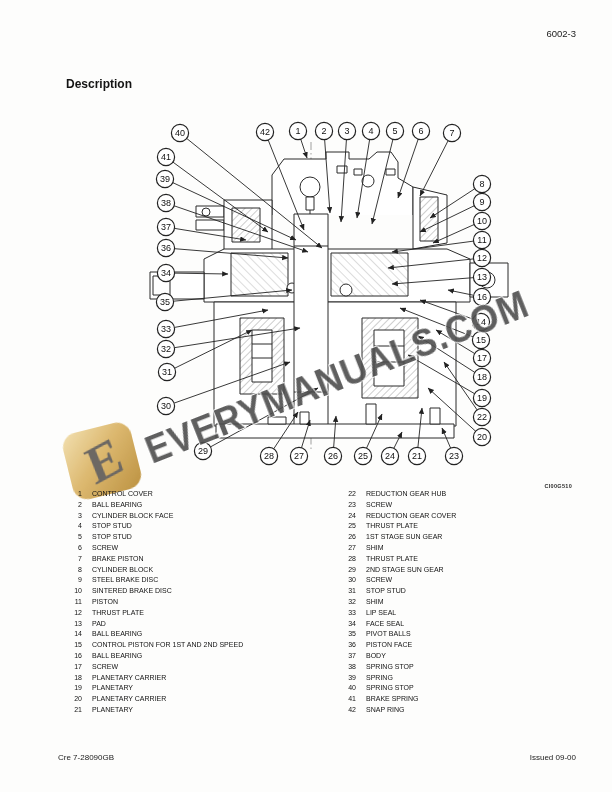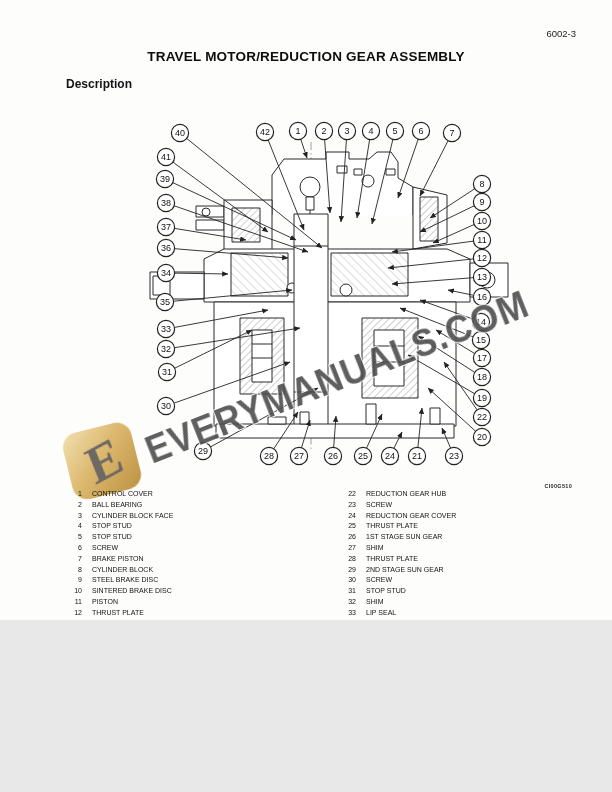--- a/index.html
+++ b/index.html
@@ -1,16 +1,16 @@
 <!DOCTYPE html>
 <html><head>
 <meta charset="utf-8">
 <style>
   html,body{margin:0;padding:0;background:#e8e8e8;}
-  .page{position:relative;width:612px;height:620px;background:#fdfdfc;margin:0 auto;
+  .page{position:relative;width:612px;height:792px;background:#fdfdfc;margin:0 auto;
         font-family:"Liberation Sans", sans-serif;color:#141414;overflow:hidden;}
   .page-number{position:absolute;top:28px;right:36px;font-size:9.5px;color:#1a1a1a;}
   .page-title{position:absolute;top:49px;left:0;right:0;text-align:center;margin:0;
         font-size:13.5px;font-weight:bold;letter-spacing:.2px;color:#0d0d0d;}
   .section-heading{position:absolute;top:77px;left:66px;font-size:12px;font-weight:bold;}
   #diagram{position:absolute;left:0;top:0;width:612px;height:792px;}
   .fig-code{position:absolute;top:483px;right:40px;font-size:5.5px;font-weight:bold;
         letter-spacing:.3px;color:#2a2a2a;}
   .parts-list .col{position:absolute;top:489px;}
   #col-left{left:64px;width:272px;}
@@ -21,21 +21,20 @@
   .footer{position:absolute;top:753px;left:0;right:0;height:12px;font-size:8px;color:#1a1a1a;}
   .footer-left{position:absolute;left:58px;}
   .footer-right{position:absolute;right:36px;}
 </style>
 </head>
 <body>
 
 <div class="page">
 
   <div class="page-number">6002-3</div>
-  <h1 class="page-title">TRAVEL MOTOR/REDUCTION GEAR ASSEMBLY</h1>
   <div class="section-heading">Description</div>
 
   <svg id="diagram" viewBox="0 0 612 792" xmlns="http://www.w3.org/2000/svg">
     <defs>
       <pattern id="hatch" width="5" height="5" patternUnits="userSpaceOnUse" patternTransform="rotate(45)">
         <line x1="0" y1="0" x2="0" y2="5" stroke="#6e6e6e" stroke-width="0.7"></line>
       </pattern>
       <pattern id="hatch2" width="6" height="6" patternUnits="userSpaceOnUse" patternTransform="rotate(-45)">
         <line x1="0" y1="0" x2="0" y2="6" stroke="#9a9a9a" stroke-width="0.7"></line>
       </pattern>
@@ -498,13 +497,17 @@
           <span class="part-num">41</span>
           <span class="part-label">BRAKE SPRING</span>
         </div>
         <div class="part-row">
           <span class="part-num">42</span>
           <span class="part-label">SNAP RING</span>
         </div>
       </div>
   </div>
 
+  <div class="footer">
+    <span class="footer-left">Cre 7-28090GB</span>
+    <span class="footer-right">Issued 09-00</span>
+  </div>
 </div>
 
 </body></html>

